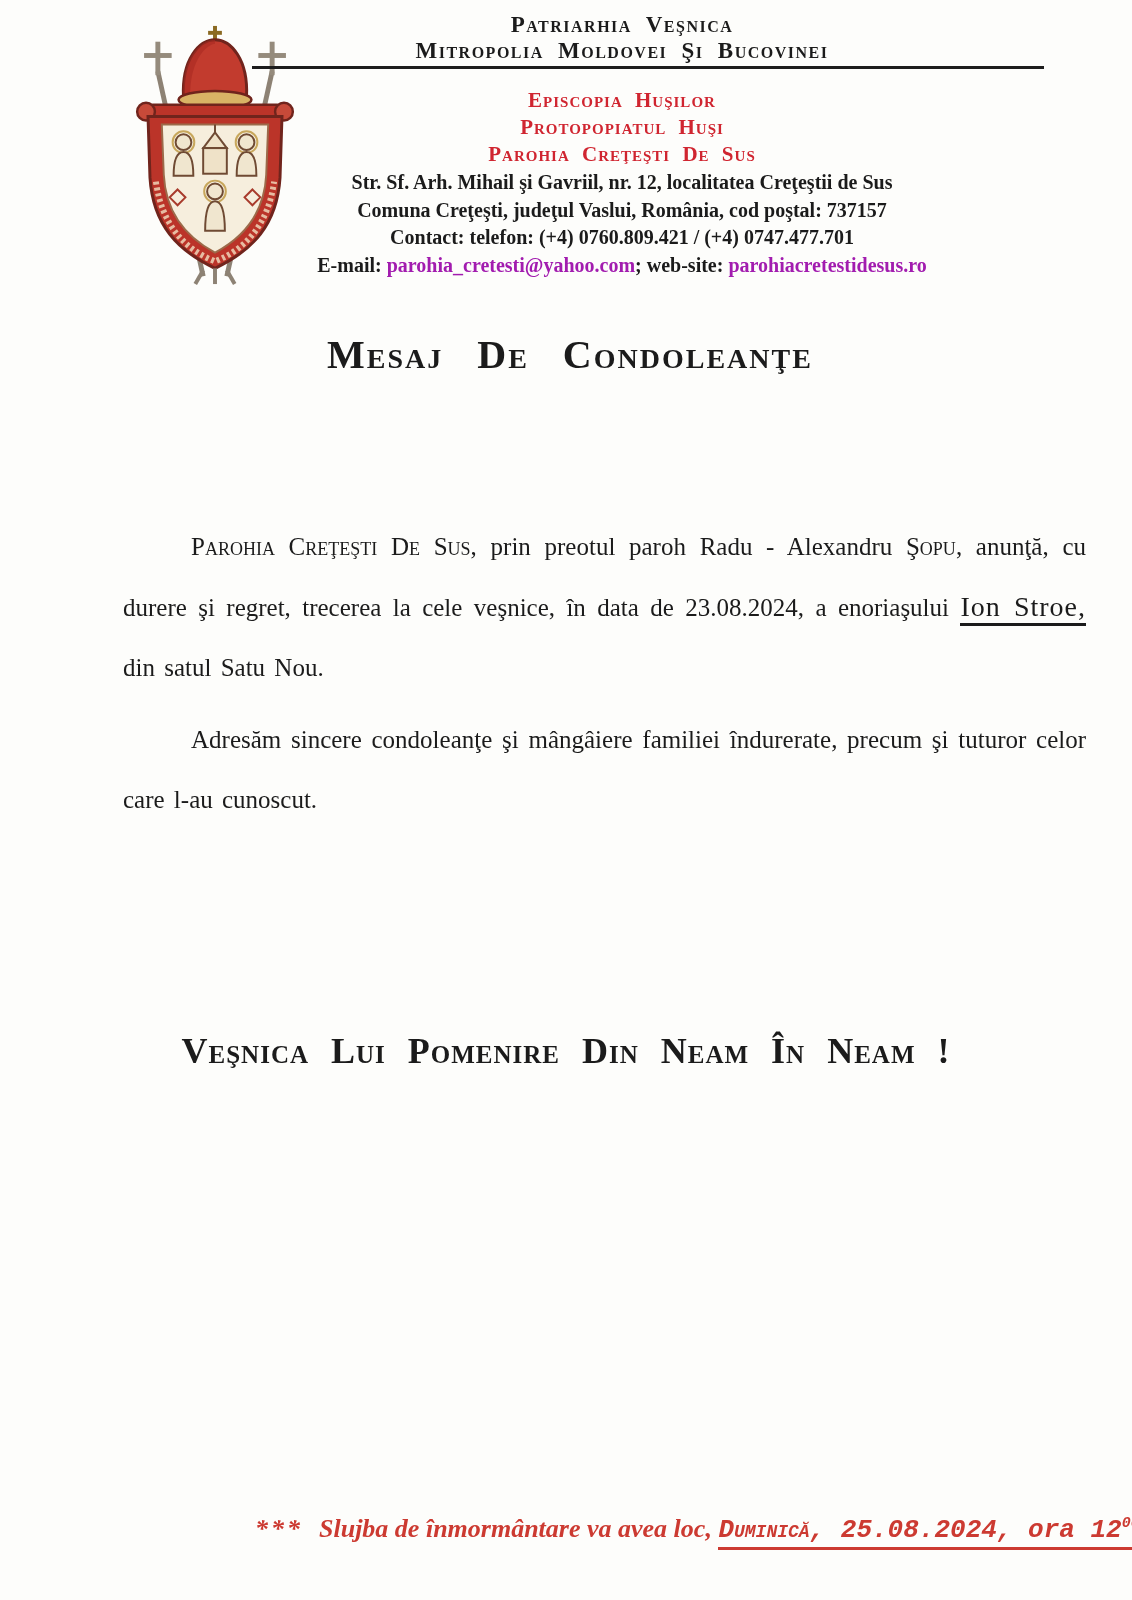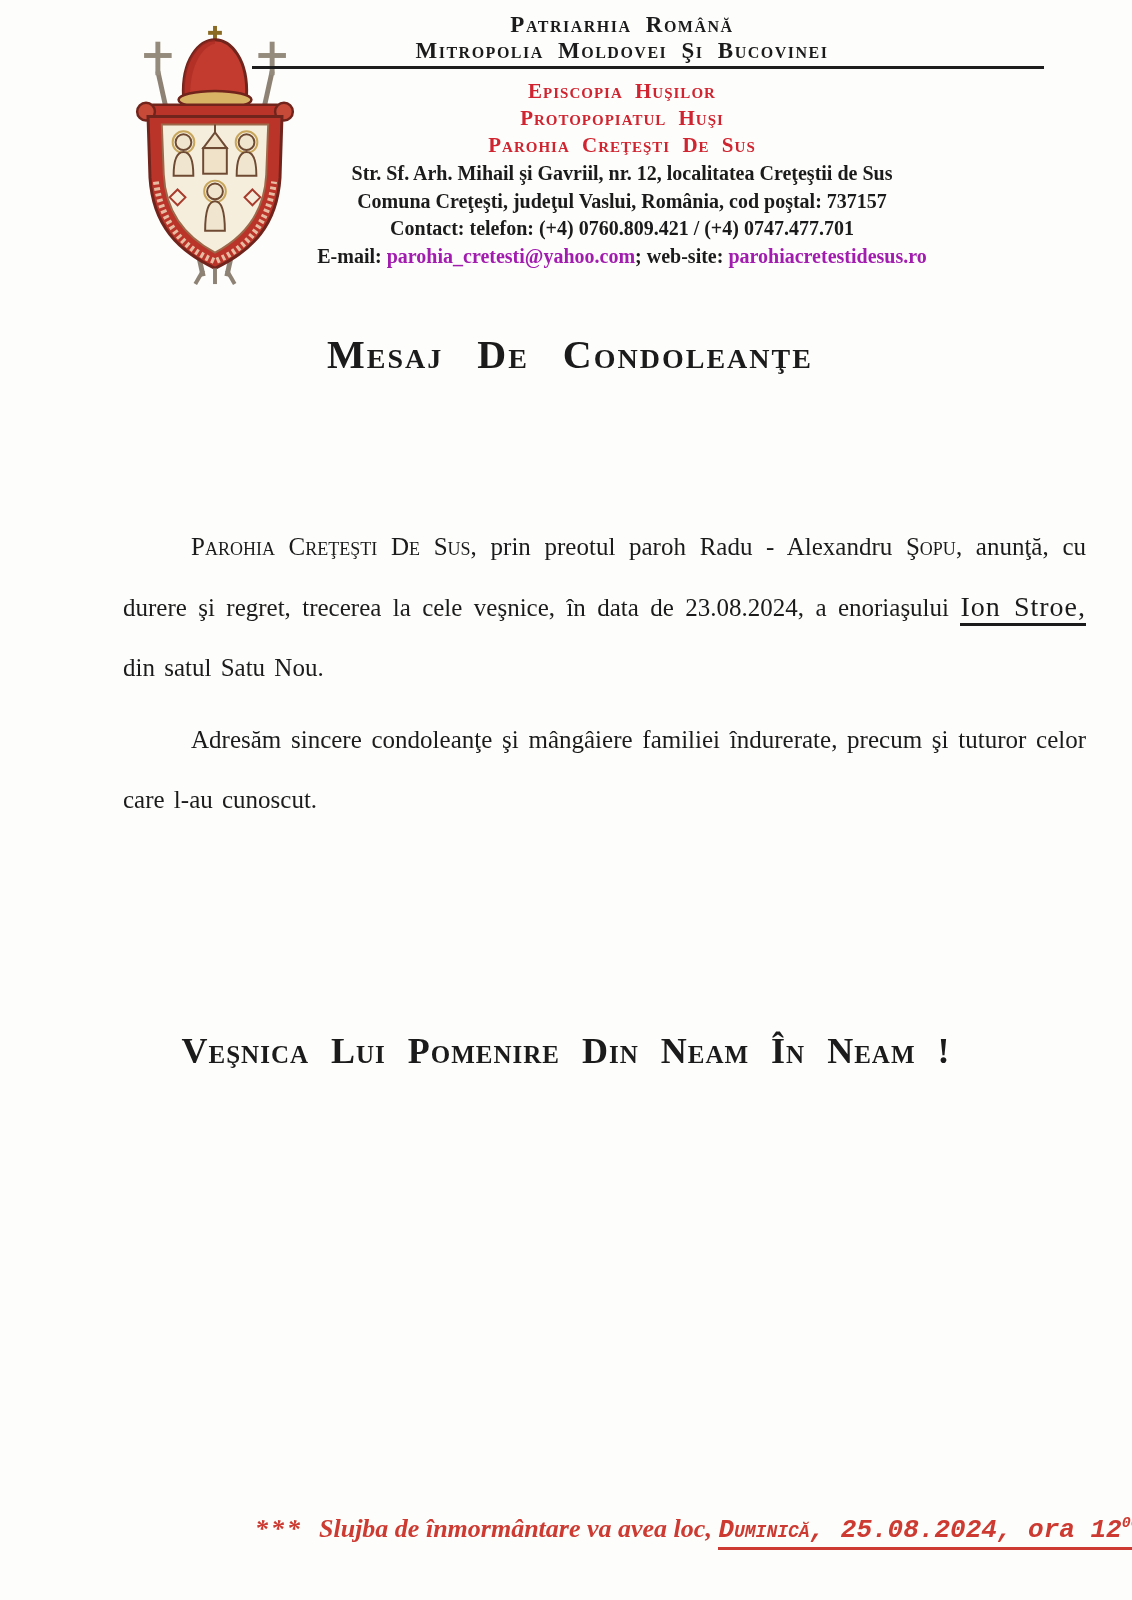--- a/index.html
+++ b/index.html
@@ -18,21 +18,21 @@
   
   .emblem { position: absolute; left: 116px; top: 22px; width: 198px; height: 266px; }
 
   
   .hdr {
     position: absolute; left: 162px; right: 50px; top: 12px;
     text-align: center; font-weight: bold; white-space: nowrap;
   }
   .hdr-top { font-size: 23px; line-height: 26px; letter-spacing: 1.5px; word-spacing: 7px; }
   .hdr-rule { position: absolute; left: 252px; top: 66px; width: 792px; height: 3px; background: #1d1d1d; }
-  .hdr-red-block { margin-top: 14px; }
+  .hdr-red-block { margin-top: 23px; }
   .hdr-red { font-size: 21px; line-height: 27px; color: #d02530; letter-spacing: 1px; word-spacing: 6px; }
   .hdr-addr { font-size: 20px; line-height: 27.5px; margin-top: 1px; }
   .link { color: #a21caf; }
 
   
   .doc-title {
     position: absolute; left: 8px; right: 0; top: 330px; margin: 0;
     text-align: center; font-size: 40px; line-height: 50px; font-weight: bold;
     letter-spacing: 2px; word-spacing: 22px;
   }
@@ -129,21 +129,21 @@
         <line x1="88" y1="252" x2="80" y2="266"></line>
         <line x1="112" y1="252" x2="120" y2="266"></line>
         <line x1="100" y1="250" x2="100" y2="266"></line>
       </g>
     </svg>
   </div>
 
   <div class="hdr-rule"></div>
 
   <header class="hdr">
-    <div class="hdr-top sc">Patriarhia Română</div>
+    <div class="hdr-top sc">Patriarhia Veşnica</div>
     <div class="hdr-top sc">Mitropolia Moldovei Şi Bucovinei</div>
     <div class="hdr-red-block">
       <div class="hdr-red sc">Episcopia Huşilor</div>
       <div class="hdr-red sc">Protopopiatul Huşi</div>
       <div class="hdr-red sc">Parohia Creţeşti De Sus</div>
     </div>
     <div class="hdr-addr">
       <div>Str. Sf. Arh. Mihail şi Gavriil, nr. 12, localitatea Creţeştii de Sus</div>
       <div>Comuna Creţeşti, judeţul Vaslui, România, cod poştal: 737157</div>
       <div>Contact: telefon: (+4) 0760.809.421 / (+4) 0747.477.701</div>

